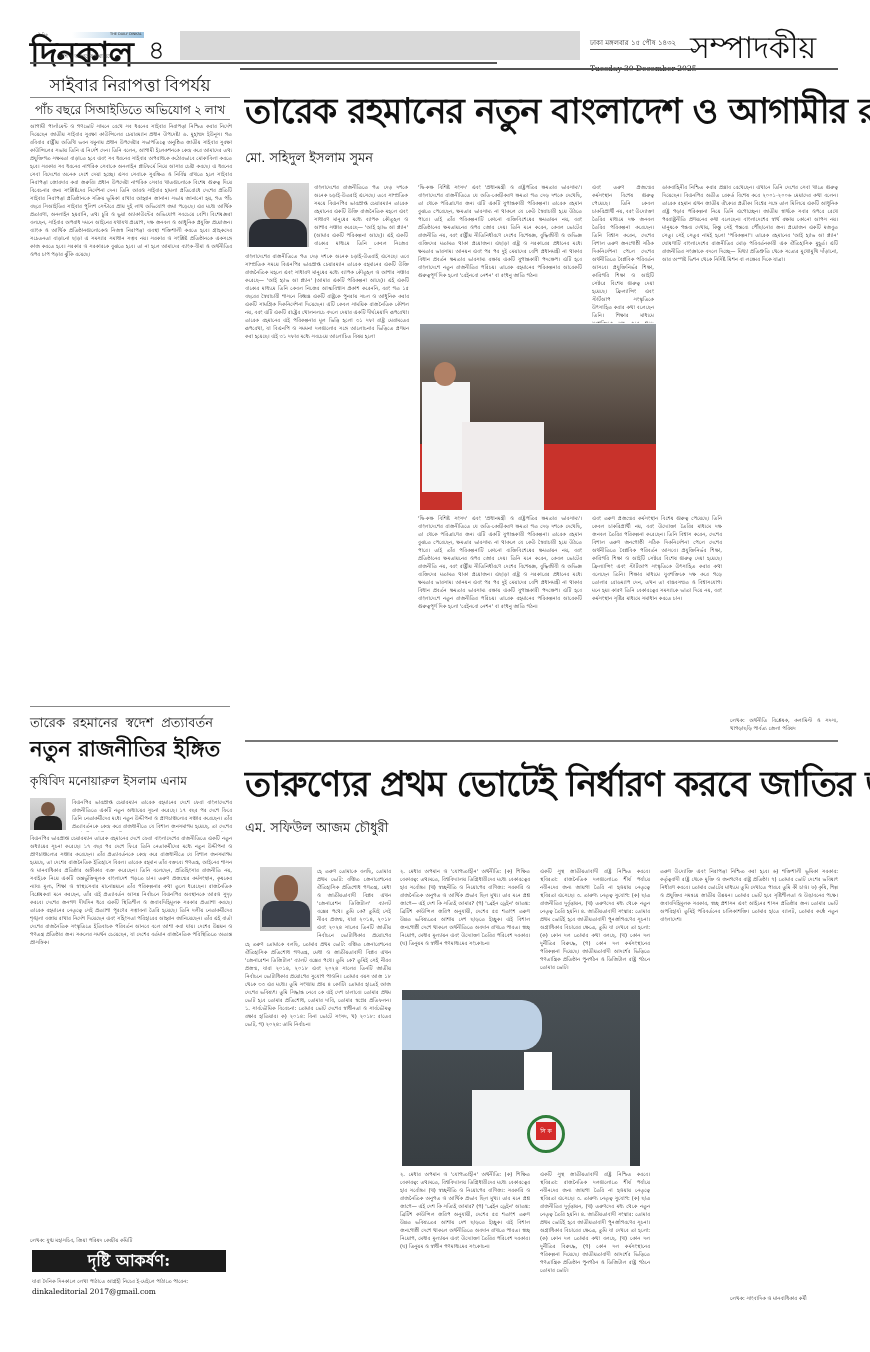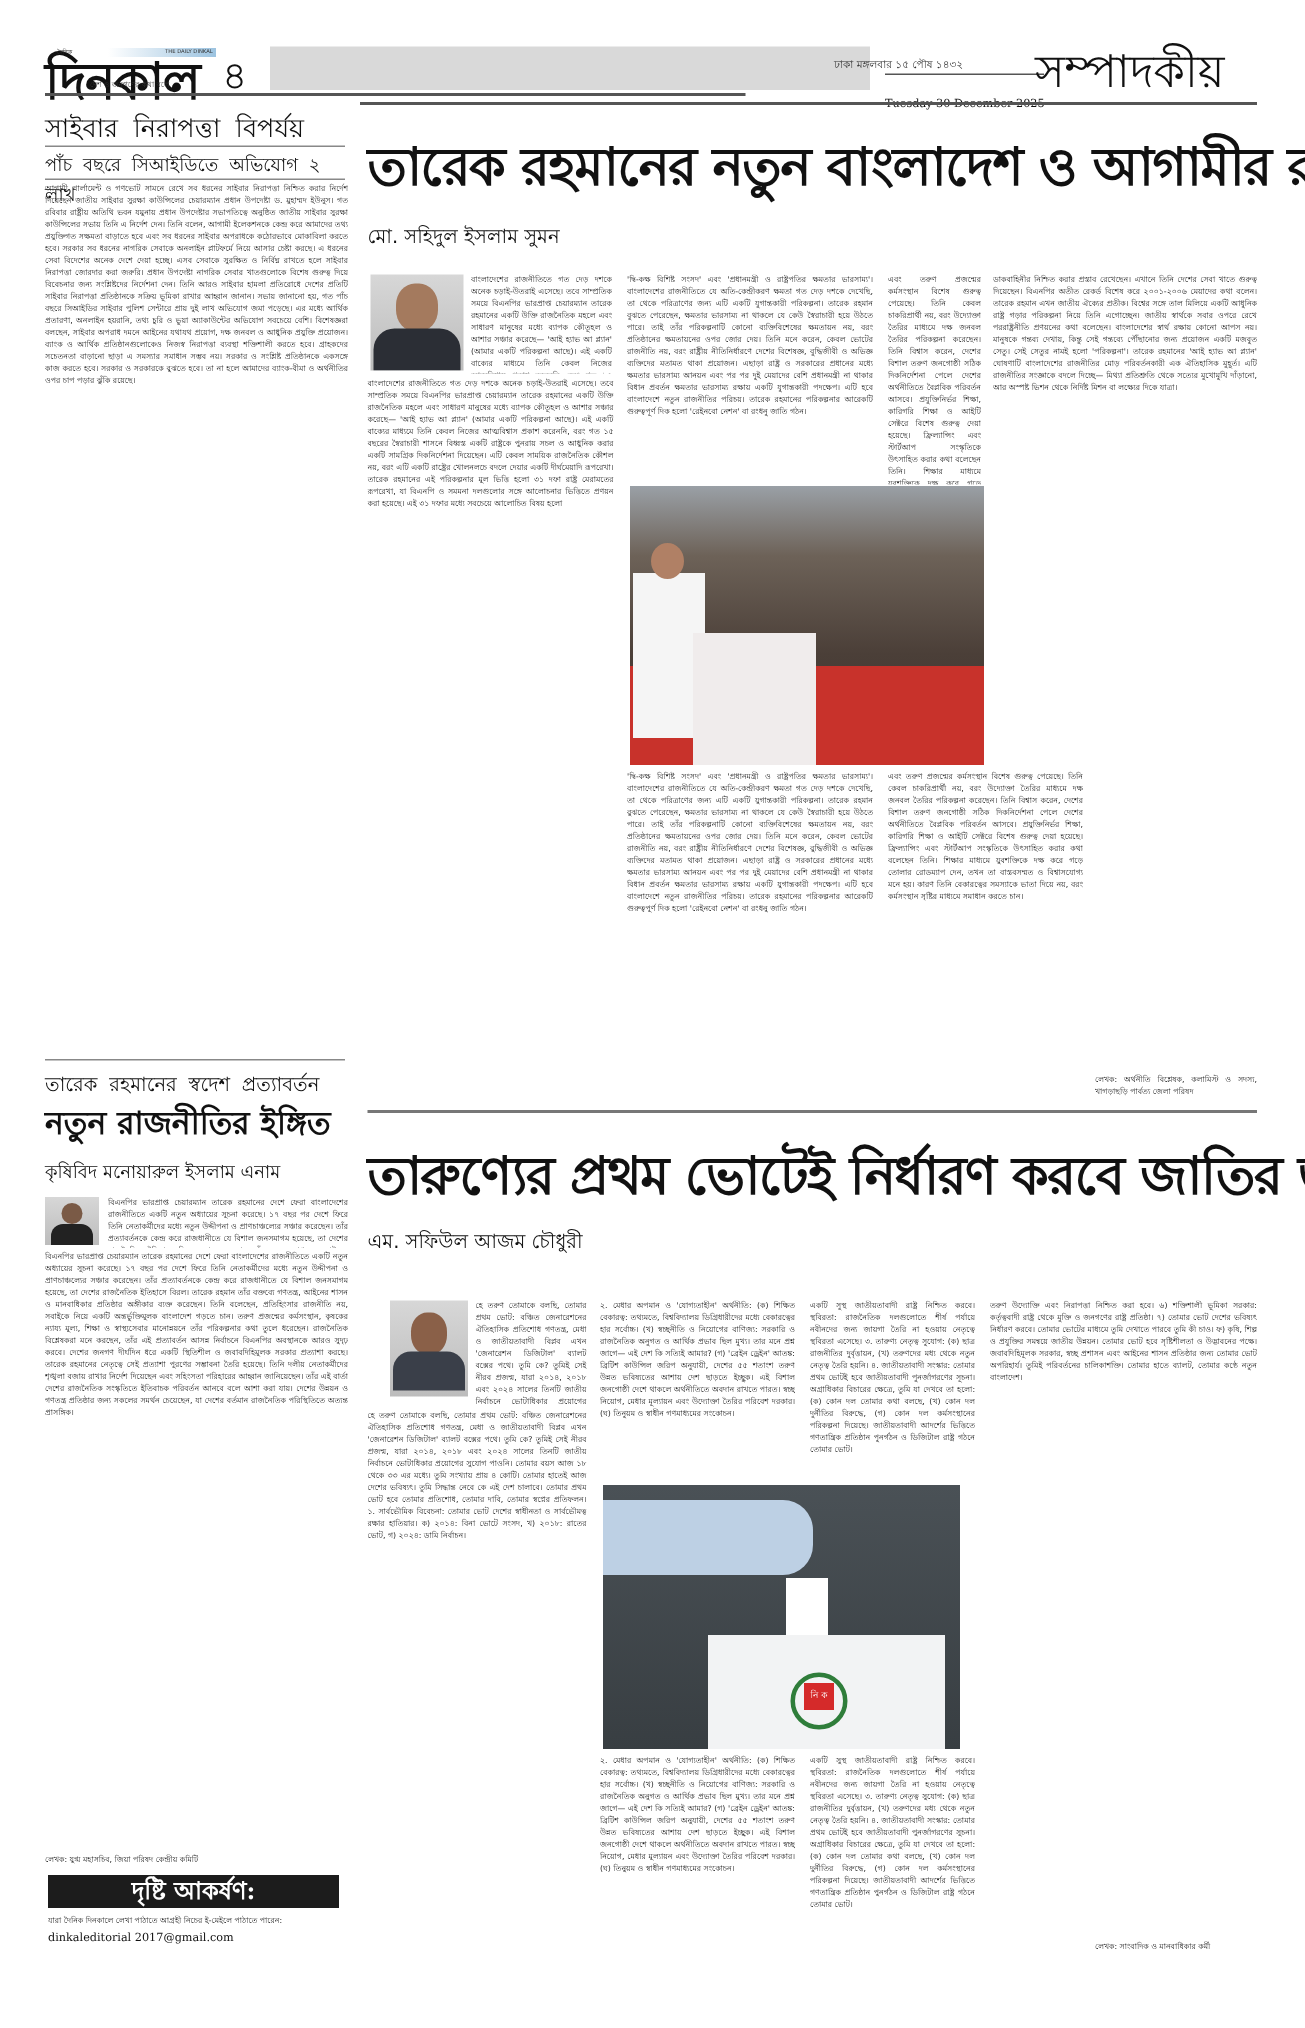--- a/index.html
+++ b/index.html
@@ -4,26 +4,26 @@
 <style>
 *{box-sizing:border-box;margin:0;padding:0}
 body{width:870px;height:1352px;background:#fff;font-family:"DejaVu Sans",sans-serif;color:#111;position:relative;overflow:hidden}
 .abs{position:absolute}
 .masthead-logo{left:30px;top:28px;font-size:34px;font-weight:bold;font-family:"DejaVu Serif",serif;letter-spacing:-1px}
 .masthead-tag{left:62px;top:30px;font-size:4px;color:#333}
 .masthead-sub{left:60px;top:53px;font-size:5px;color:#333}
 .logo-bar{left:72px;top:32px;width:72px;height:6px;background:linear-gradient(90deg,#fff,#9cc3e0)}
 .page-num{left:148px;top:30px;font-size:26px;font-family:"DejaVu Serif",serif}
 .grey-bar{left:180px;top:31px;width:400px;height:29px;background:#d9d9d9}
-.date-bn{left:556px;top:37px;font-size:7px;color:#333}
+.date-bn{left:590px;top:37px;font-size:7px;color:#333}
 .date-en{left:590px;top:49px;font-size:7.5px;font-family:"DejaVu Serif",serif;border-top:1px solid #555;padding-top:14px}
 .section-title{left:690px;top:24px;font-size:30px;font-family:"DejaVu Serif",serif}
 .rule{height:2px;background:#555}
 .col-text{font-size:5.2px;line-height:8px;color:#222;text-align:justify;overflow:hidden}
-.h-left{font-size:17px;font-family:Liberation Mono, monospace}
+.h-left{font-size:17px;text-align:center;font-family:Liberation Serif, serif}
 .hline{height:1px;background:#888}
 .img{background:#888;overflow:hidden}
 .black-box{background:#1c1c1c;color:#fff;text-align:center;font-size:16px;font-weight:bold;font-family:"DejaVu Serif",serif}
 .big-head{font-size:35px;font-weight:bold;letter-spacing:-1px;white-space:nowrap}
 .byline{font-size:13px}
 .portrait{background:linear-gradient(#d7d7d7,#bcbcbc);overflow:hidden}
 </style>
 </head>
 <body>
 

